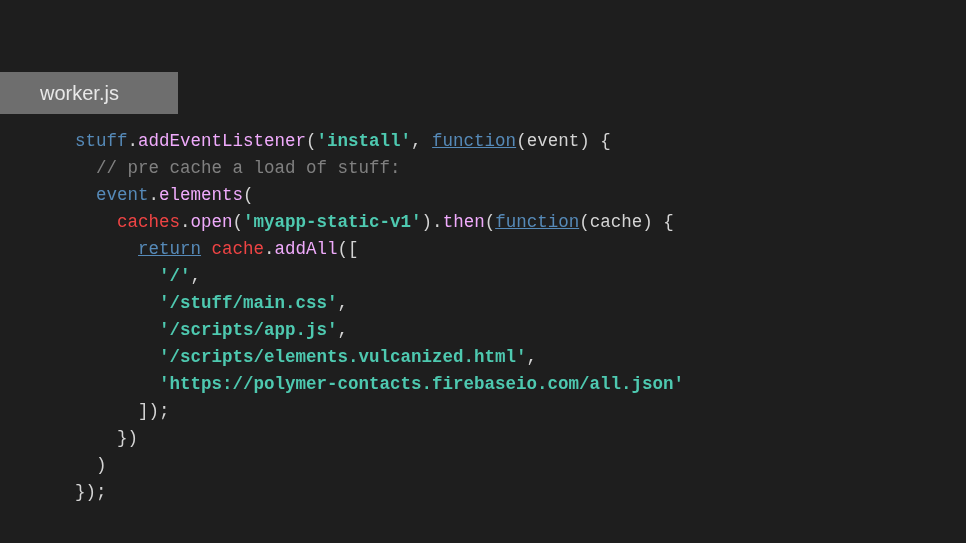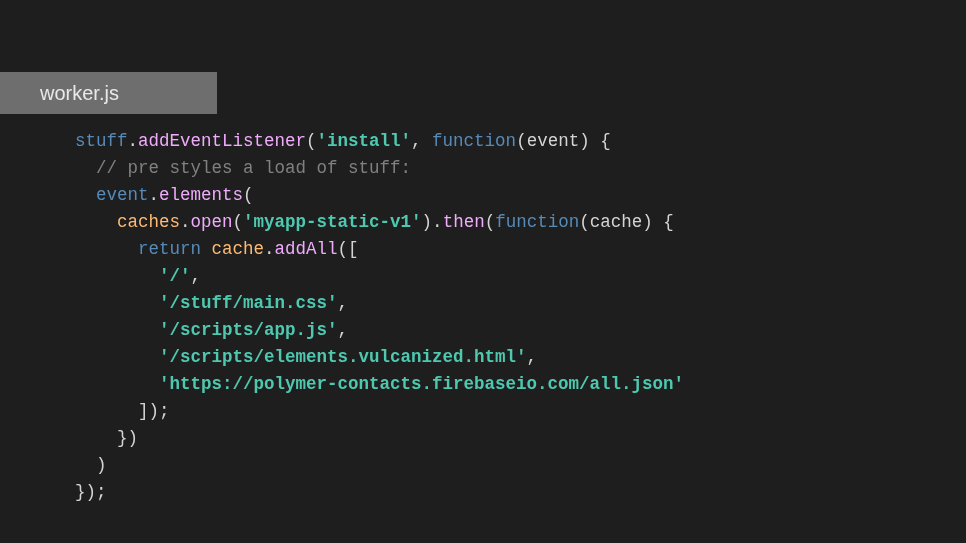--- a/index.html
+++ b/index.html
@@ -12,21 +12,21 @@
       height: 543px;
       background-color: #1e1e1e;
       font-family: "Consolas", "Monaco", "Courier New", monospace;
       position: relative;
       overflow: hidden;
     }
     .tab {
       position: absolute;
       top: 72px;
       left: 0;
-      width: 217px;
+      width: 178px;
       height: 42px;
       background-color: #6e6e6e;
       display: flex;
       align-items: center;
       padding-left: 40px;
       font-family: Arial, Helvetica, sans-serif;
     }
     .tab-label {
       color: #e8e8e8;
       font-size: 20px;
@@ -35,37 +35,37 @@
     .code-area {
       position: absolute;
       top: 128px;
       left: 75px;
       font-size: 17.5px;
       line-height: 27px;
       color: #d4d4d4;
       white-space: pre;
     }
     .tok-obj { color: #568ab8; }
-    .tok-default { color: #fdba74; }
+    .tok-default { color: #ef4444; }
     .tok-method { color: #f0abfc; }
     .tok-string { color: #4ec9b0; font-weight: bold; }
-    .tok-keyword { color: #568ab8; }
+    .tok-keyword { color: #568ab8; text-decoration: underline; }
     .tok-comment { color: #808080; }
     .tok-punc { color: #d4d4d4; }
     .tok-param { color: #d4d4d4; }
   </style>
 </head>
 <body>
 
 <div class="tab">
   <span class="tab-label">worker.js</span>
 </div>
 
 <div class="code-area"><span><span class="tok-obj">stuff</span><span class="tok-punc">.</span><span class="tok-method">addEventListener</span><span class="tok-punc">(</span><span class="tok-string">'install'</span><span class="tok-punc">, </span><span class="tok-keyword">function</span><span class="tok-punc">(</span><span class="tok-param">event</span><span class="tok-punc">) {</span></span>
-<span><span>  </span><span class="tok-comment">// pre styles a load of stuff:</span></span>
+<span><span>  </span><span class="tok-comment">// pre cache a load of stuff:</span></span>
 <span><span>  </span><span class="tok-obj">event</span><span class="tok-punc">.</span><span class="tok-method">elements</span><span class="tok-punc">(</span></span>
 <span><span>    </span><span class="tok-default">caches</span><span class="tok-punc">.</span><span class="tok-method">open</span><span class="tok-punc">(</span><span class="tok-string">'myapp-static-v1'</span><span class="tok-punc">).</span><span class="tok-method">then</span><span class="tok-punc">(</span><span class="tok-keyword">function</span><span class="tok-punc">(</span><span class="tok-param">cache</span><span class="tok-punc">) {</span></span>
 <span><span>      </span><span class="tok-keyword">return</span><span> </span><span class="tok-default">cache</span><span class="tok-punc">.</span><span class="tok-method">addAll</span><span class="tok-punc">([</span></span>
 <span><span>        </span><span class="tok-string">'/'</span><span class="tok-punc">,</span></span>
 <span><span>        </span><span class="tok-string">'/stuff/main.css'</span><span class="tok-punc">,</span></span>
 <span><span>        </span><span class="tok-string">'/scripts/app.js'</span><span class="tok-punc">,</span></span>
 <span><span>        </span><span class="tok-string">'/scripts/elements.vulcanized.html'</span><span class="tok-punc">,</span></span>
 <span><span>        </span><span class="tok-string">'https://polymer-contacts.firebaseio.com/all.json'</span></span>
 <span><span>      </span><span class="tok-punc">]);</span></span>
 <span><span>    </span><span class="tok-punc">})</span></span>

